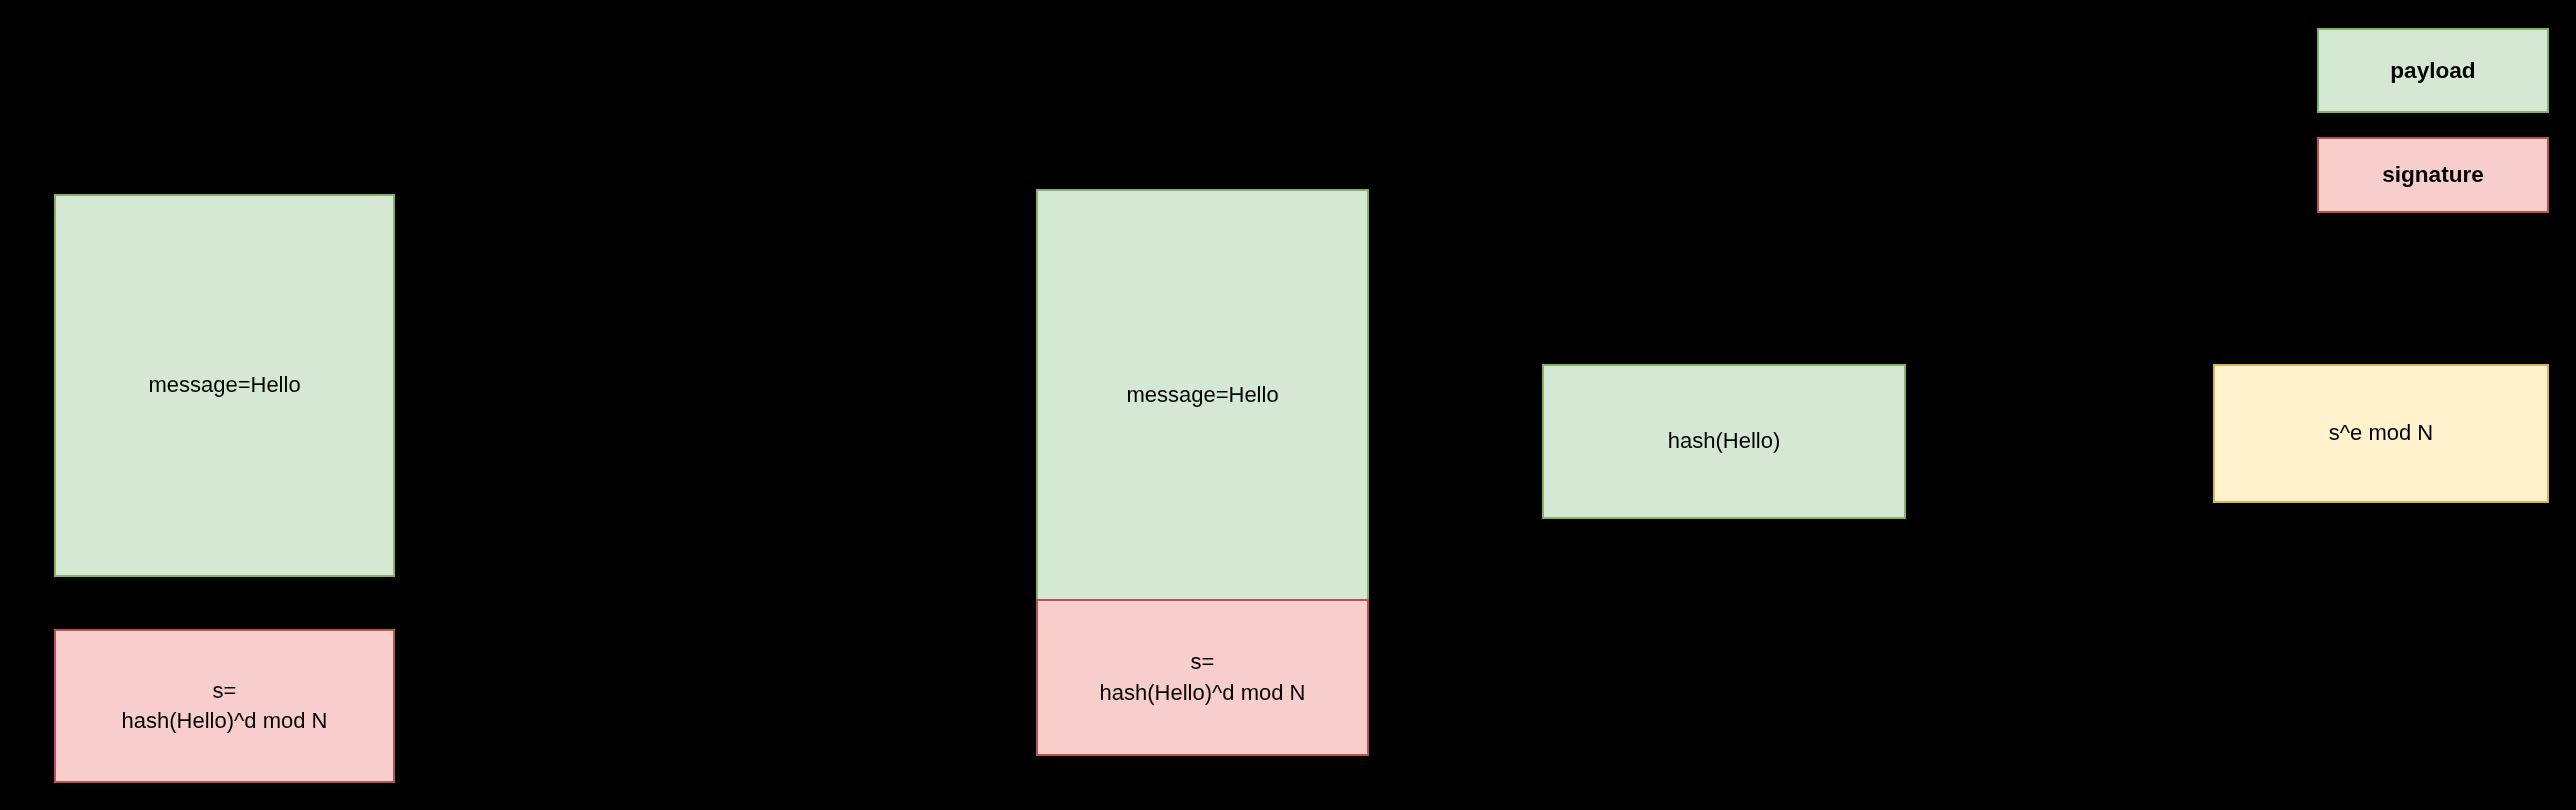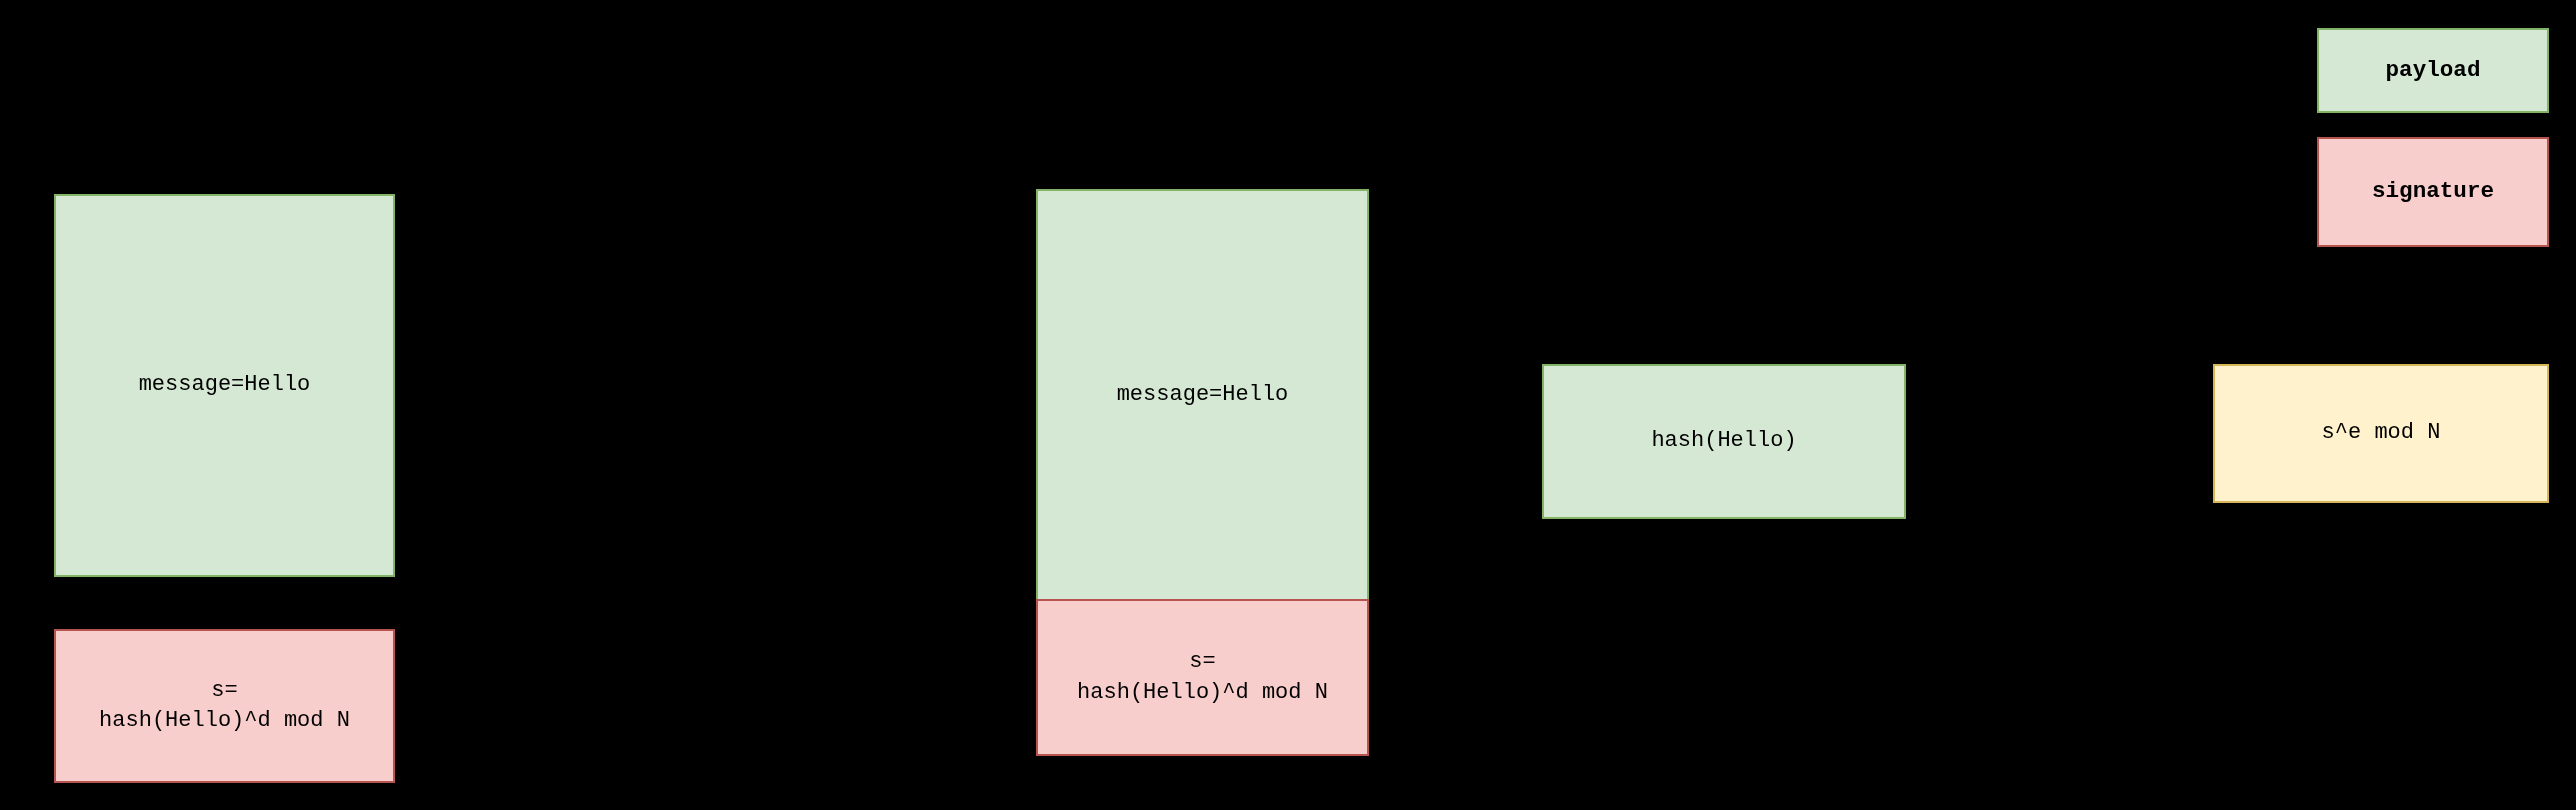--- a/index.html
+++ b/index.html
@@ -20,34 +20,33 @@
     position: absolute;
     box-sizing: border-box;
     border: 2.6px solid;
     display: flex;
     flex-direction: column;
     align-items: center;
     justify-content: center;
     text-align: center;
     font-size: 22px;
     line-height: 1.38;
-    font-family: Liberation Mono, monospace;
   }
   .box-green  { background: #d5e8d4; border-color: #82b366; }
   .box-pink   { background: #f8cecc; border-color: #b85450; }
   .box-yellow { background: #fff2cc; border-color: #d6b656; }
 
   #left-message      { left: 54px;   top: 194px; width: 341px; height: 383px; }
   #left-signature    { left: 54px;   top: 629px; width: 341px; height: 154px; }
   #mid-message       { left: 1036px; top: 189px; width: 333px; height: 413px; }
   #mid-signature     { left: 1036px; top: 599px; width: 333px; height: 157px; z-index: 2; }
   #hash-box          { left: 1542px; top: 364px; width: 364px; height: 155px; }
   #verify-box        { left: 2213px; top: 364px; width: 336px; height: 139px; }
   #legend-payload    { left: 2317px; top: 28px;  width: 232px; height: 85px; }
-  #legend-signature  { left: 2317px; top: 137px; width: 232px; height: 110px; }
+  #legend-signature  { left: 2317px; top: 137px; width: 232px; height: 76px; }
 
   .legend-box { font-weight: bold; font-size: 22.6px; }
   .line { display: block; }
 </style>
 </head>
 <body>
 
 <div id="canvas">
 
   <div class="box box-green" id="left-message">

